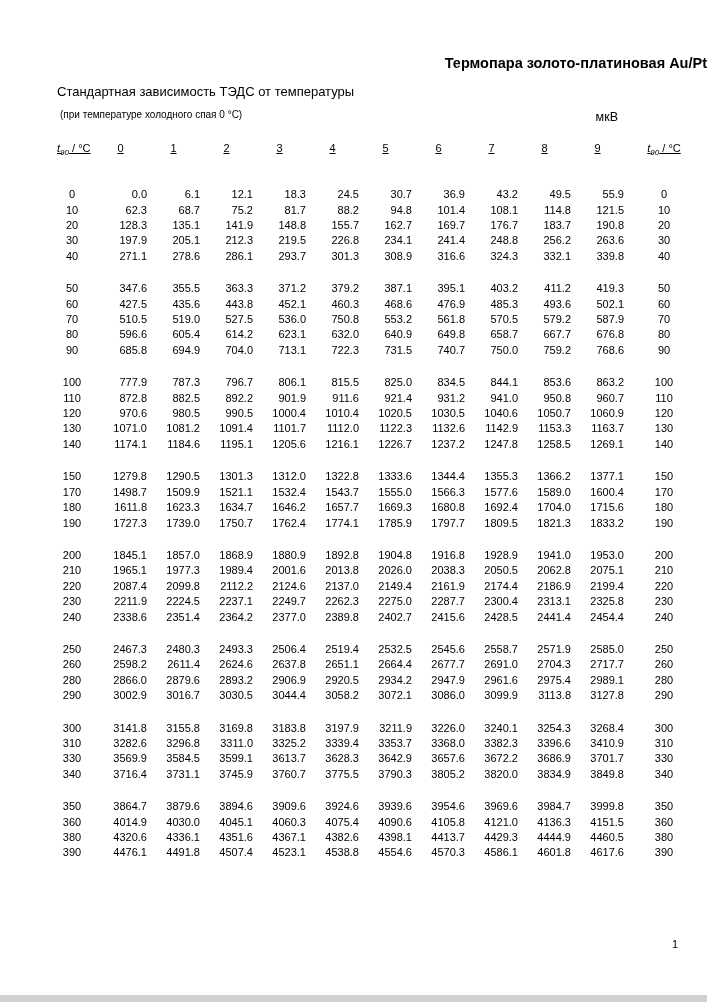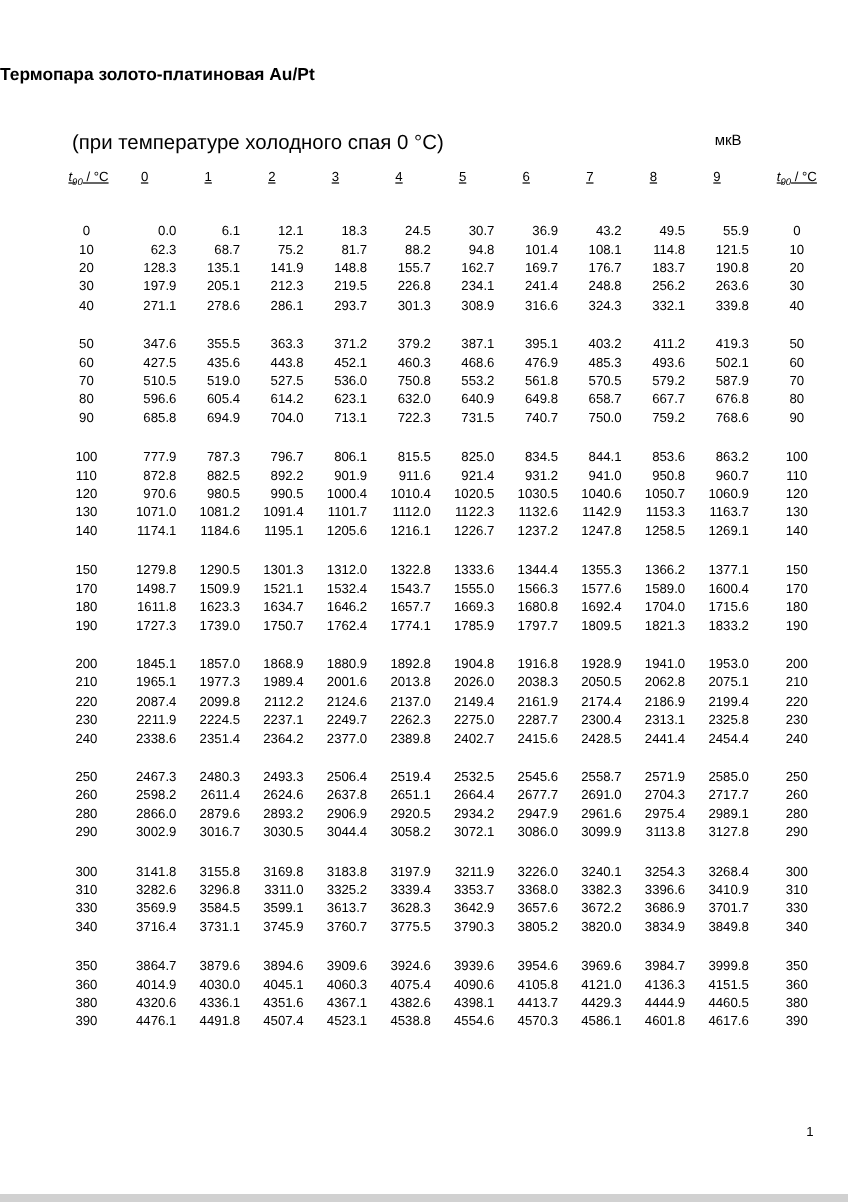--- a/index.html
+++ b/index.html
@@ -2,27 +2,27 @@
 <html><head>
 <meta charset="utf-8">
 <style>
   html,body { margin:0; padding:0; background:#ffffff; }
   .page {
     position:relative; width:707px; height:1002px; background:#ffffff;
     font-family:"Liberation Sans", sans-serif; color:#000; overflow:hidden;
   }
   .title {
     position:absolute; top:55px; left:0; right:0; margin:0;
-    text-align:left; font-size:14.5px; font-weight:700;
+    text-align:right; font-size:14.5px; font-weight:700;
   }
   .subtitle {
     position:absolute; top:84px; left:57px; margin:0; font-size:13px;
   }
   .cond {
-    position:absolute; top:109px; left:60px; margin:0; font-size:17px;
+    position:absolute; top:109px; left:60px; margin:0; font-size:10px;
   }
   .unit {
     position:absolute; top:110px; left:548px; width:70px; margin:0;
     font-size:12.5px; text-align:right;
   }
   table.emf {
     position:absolute; top:140px; left:50px;
     border-collapse:collapse; table-layout:fixed; border:none;
   }
   table.emf col.c-t-left  { width:44px; }
@@ -52,20 +52,21 @@
     background:#d1d1d1;
   }
 </style>
 </head>
 <body>
 
 <div class="page">
 
   <h1 class="title">Термопара золото-платиновая Au/Pt</h1>
 
+  <p class="subtitle">Стандартная зависимость ТЭДС от температуры</p>
 
   <p class="cond">(при температуре холодного спая 0 °C)</p>
 
   <p class="unit">мкВ</p>
 
   <table class="emf">
     <colgroup>
       <col class="c-t-left">
       <col class="c-data">
         <col class="c-data">

